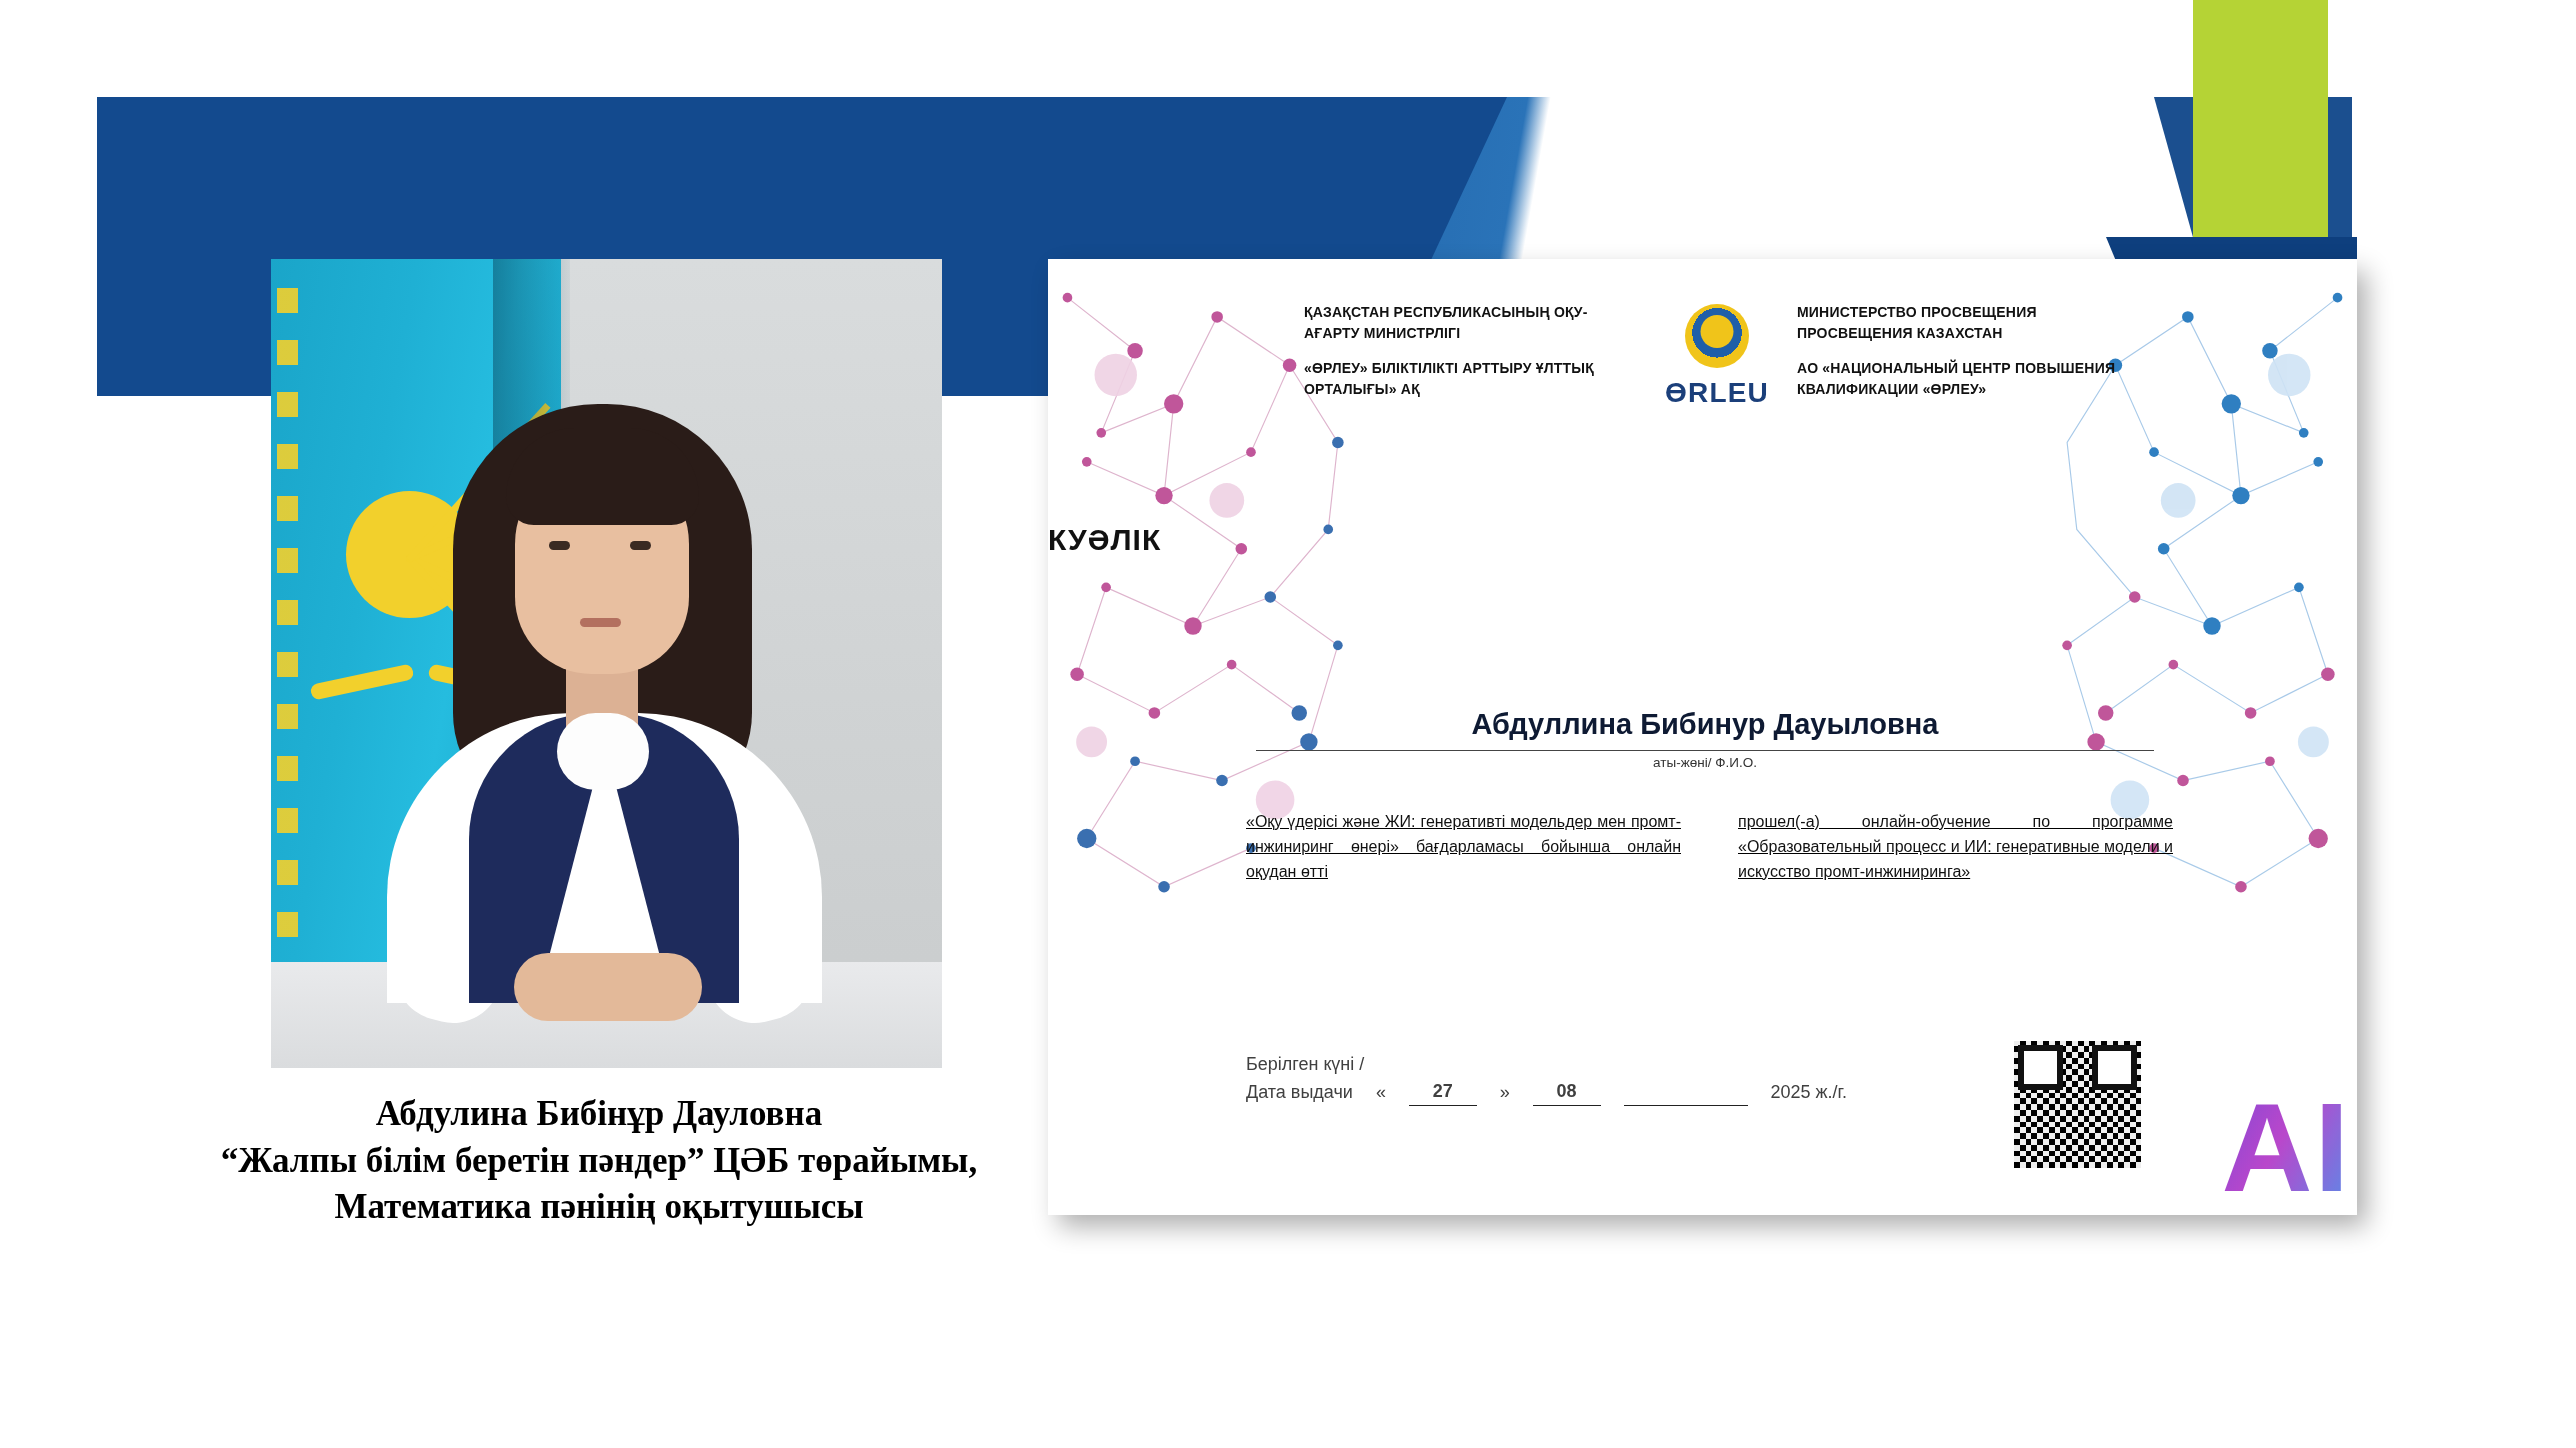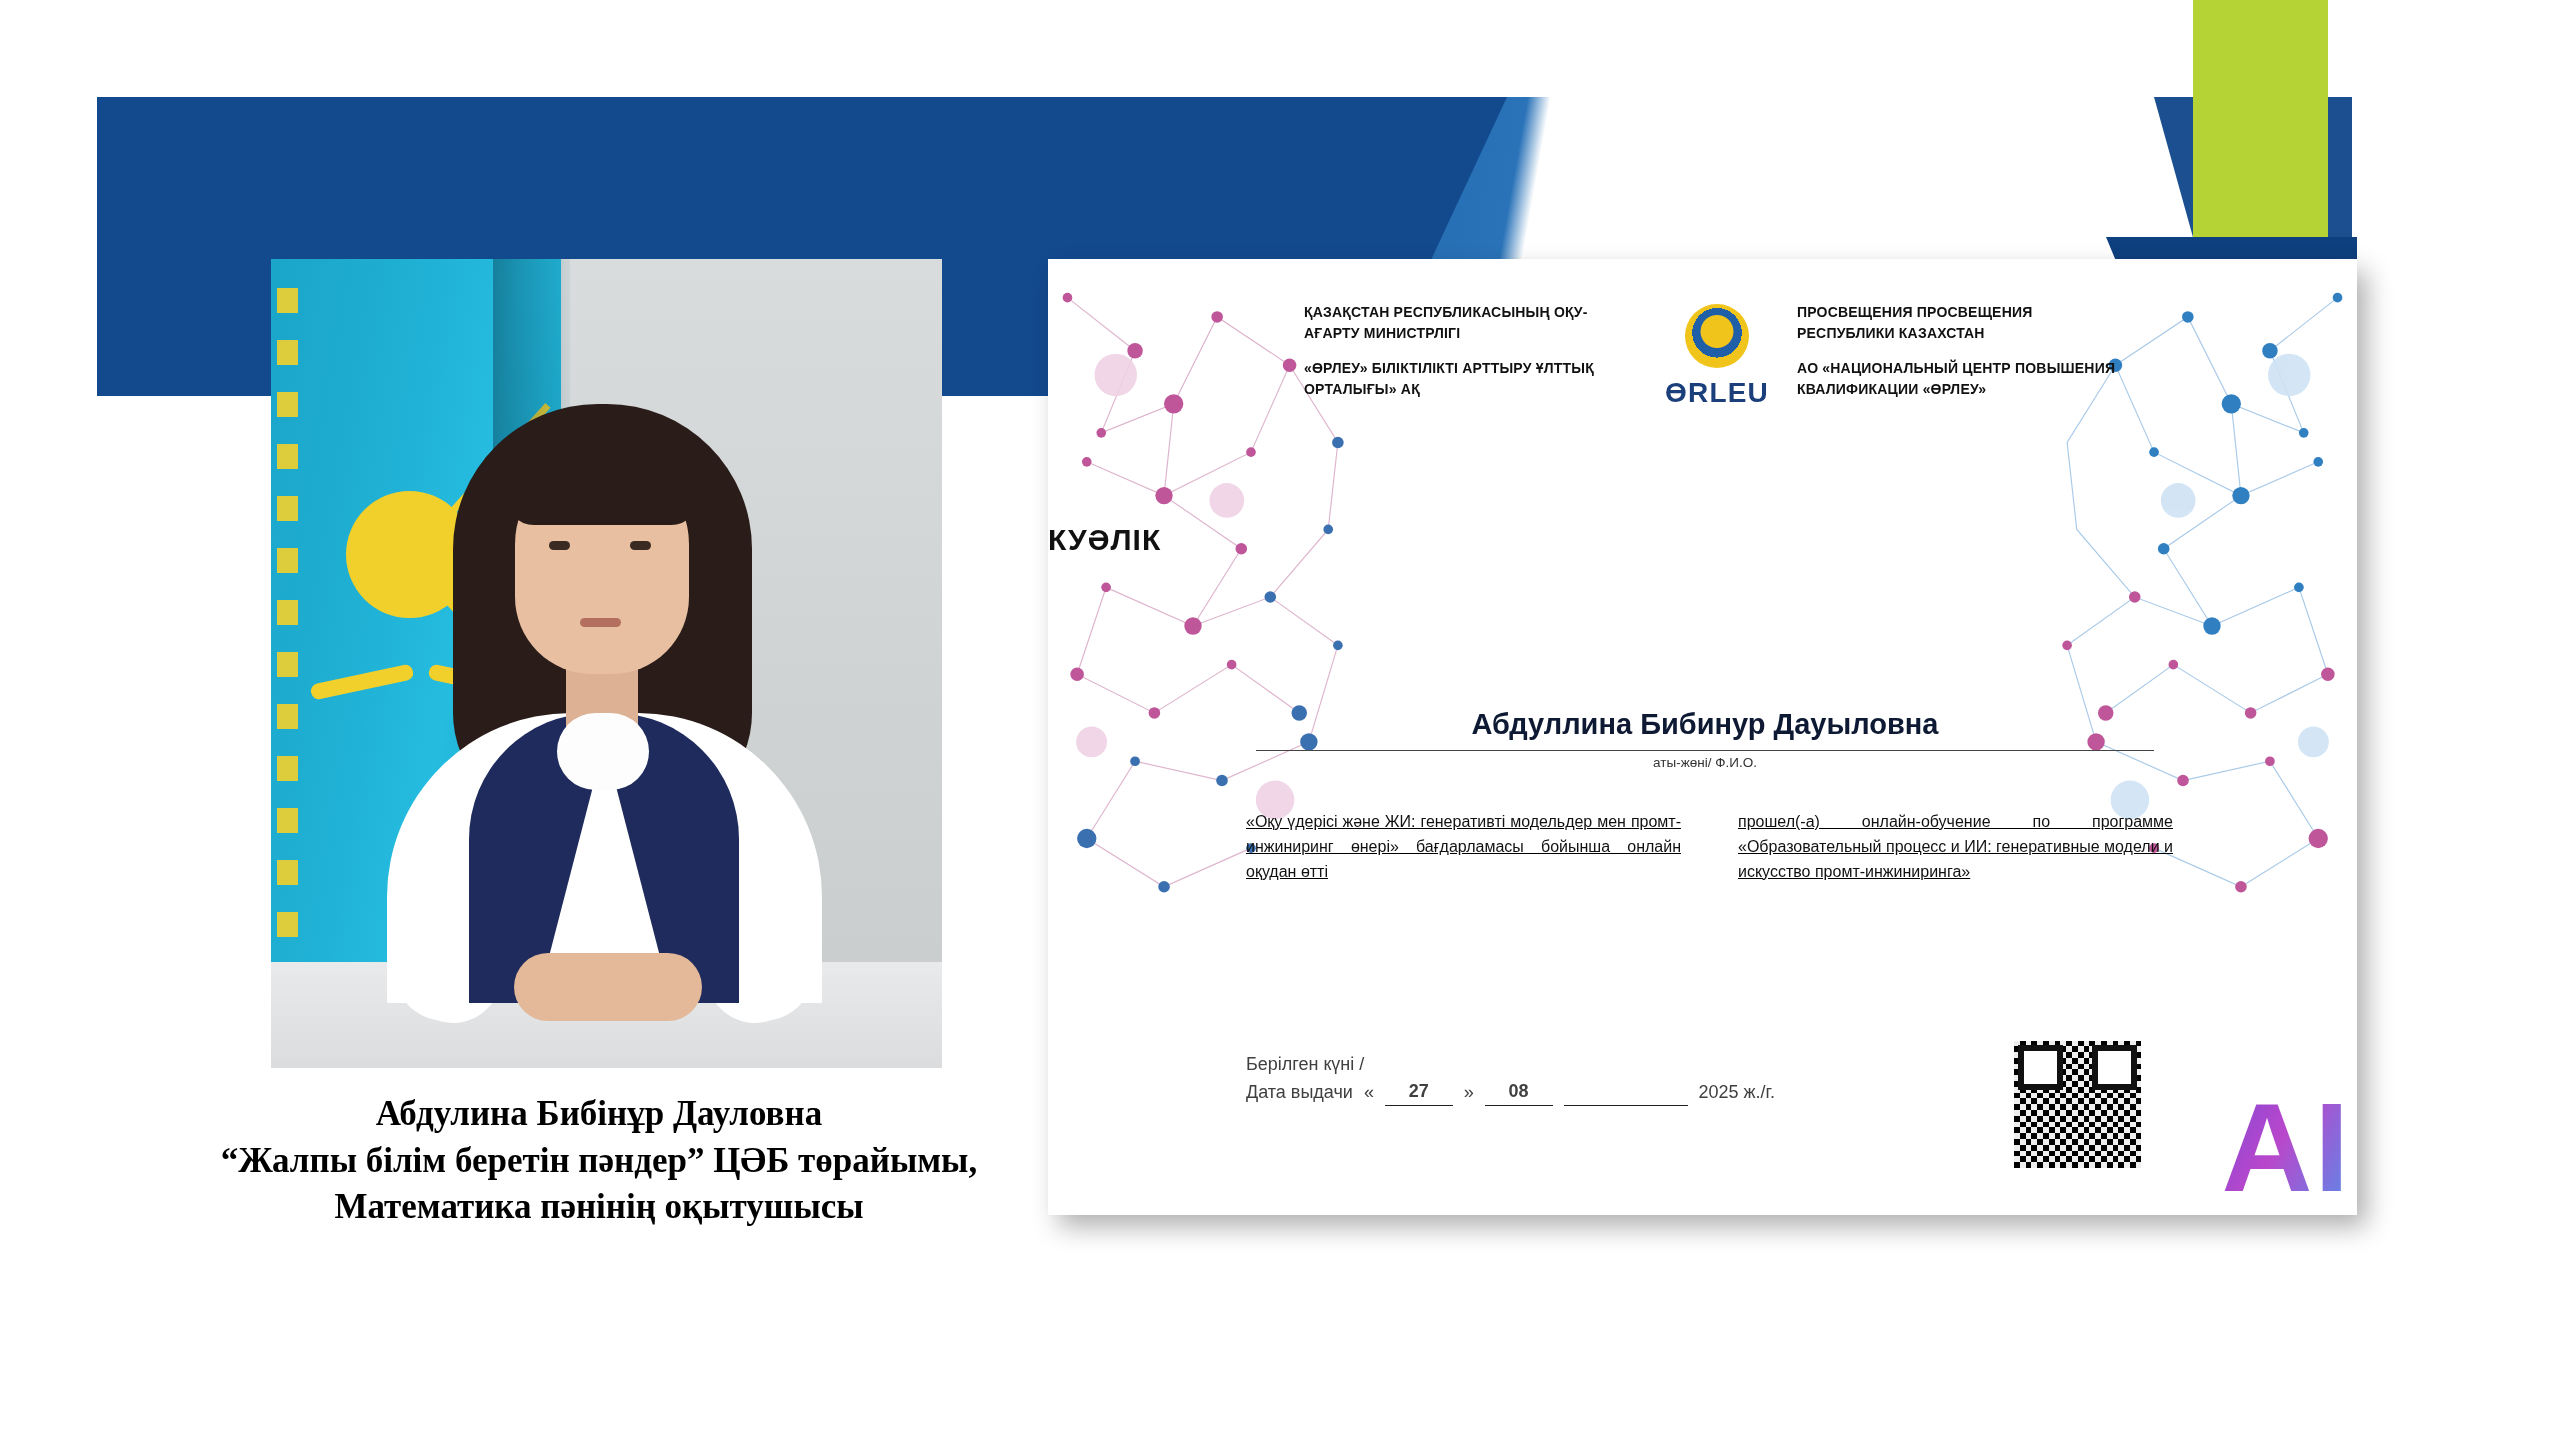--- a/index.html
+++ b/index.html
@@ -380,21 +380,21 @@
     position: absolute;
     left: 198px;
     top: 792px;
     font-size: 18px;
     color: #404040;
     line-height: 1.5;
   }
   .date-line2 {
     display: flex;
     align-items: flex-end;
-    gap: 11px;
+    gap: 23px;
     white-space: nowrap;
   }
   .date-val {
     display: inline-block;
     min-width: 60px;
     text-align: center;
     border-bottom: 1.4px solid #222;
     font-weight: bold;
     padding: 0 3.9px;
   }
@@ -591,21 +591,21 @@
     <div class="cert-header">
       <div class="hdr-col left">
         <p>ҚАЗАҚСТАН РЕСПУБЛИКАСЫНЫҢ ОҚУ-АҒАРТУ МИНИСТРЛІГІ</p>
         <p>«ӨРЛЕУ» БІЛІКТІЛІКТІ АРТТЫРУ ҰЛТТЫҚ ОРТАЛЫҒЫ» АҚ</p>
       </div>
       <div class="logo-box">
         <div class="logo-emblem"></div>
         <div class="logo-text">ӨRLEU</div>
       </div>
       <div class="hdr-col right">
-        <p>ПРОСВЕЩЕНИЯ ПРОСВЕЩЕНИЯ РЕСПУБЛИКИ КАЗАХСТАН</p>
+        <p>МИНИСТЕРСТВО ПРОСВЕЩЕНИЯ ПРОСВЕЩЕНИЯ КАЗАХСТАН</p>
         <p>АО «НАЦИОНАЛЬНЫЙ ЦЕНТР ПОВЫШЕНИЯ КВАЛИФИКАЦИИ «ӨРЛЕУ»</p>
       </div>
     </div>
 
     <div class="cert-title">
       <div>КУӘЛІК</div>
     </div>
 
     <div class="cert-name">Абдуллина Бибинур Дауыловна</div>
     <div class="cert-name-rule"></div>

